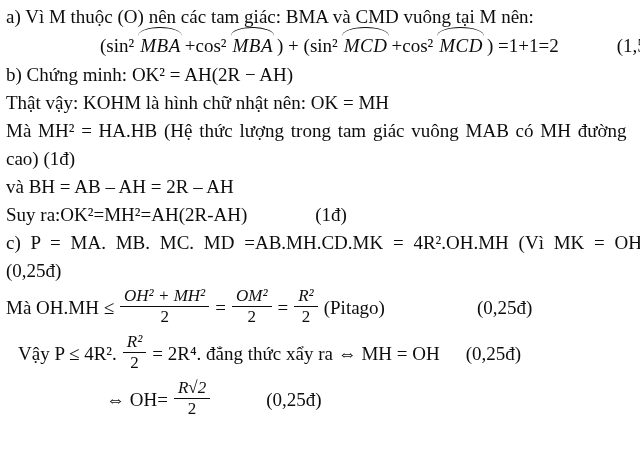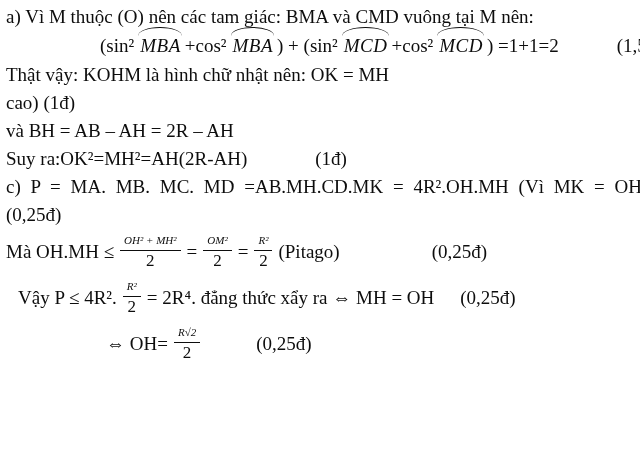--- a/index.html
+++ b/index.html
@@ -44,39 +44,41 @@
   .frac {
     display: inline-block;
     vertical-align: middle;
     text-align: center;
     margin: 0 6px;
     transform: translateY(-3px);
   }
   .frac .num {
     display: block;
     font-style: italic;
-    font-size: 11px;
+    font-size: 17px;
     line-height: 20px;
     padding: 0 4px;
   }
   .frac .den {
     display: block;
     font-size: 17px;
     line-height: 20px;
     border-top: 1.5px solid #0d0d0d;
   }
   .gap { display: inline-block; }
 </style>
 </head>
 <body>
 
 <div class="document">
     <div class="line"><span class="seg-text">a) Vì M thuộc (O) nên các tam giác: BMA và CMD vuông tại M nên:</span></div>
     <div class="line formula" style="margin-left: 94px;"><span class="seg-text">(sin²</span><span class="seg-angle">MBA</span><span class="seg-text">+</span><span class="seg-i">cos²</span><span class="seg-angle">MBA</span><span class="seg-text">) + (sin²</span><span class="seg-angle">MCD</span><span class="seg-text">+</span><span class="seg-i">cos²</span><span class="seg-angle">MCD</span><span class="seg-text">) =1+1=2</span><span class="gap" style="width: 58px;"></span><span class="seg-text">(1,5đ)</span></div>
+    <div class="line"><span class="seg-text">b) Chứng minh: </span><span class="seg-i">OK² = AH(2R − AH)</span></div>
     <div class="line"><span class="seg-text">Thật vậy: KOHM là hình chữ nhật nên: OK = MH</span></div>
+    <div class="line slightly-wide"><span class="seg-text">Mà MH² = HA.HB (Hệ thức lượng trong tam giác vuông MAB có MH đường</span></div>
     <div class="line"><span class="seg-text">cao)  (1đ)</span></div>
     <div class="line"><span class="seg-text">và  BH = AB – AH = 2R – AH</span></div>
     <div class="line"><span class="seg-text">Suy ra:OK²=MH²=AH(2R-AH)</span><span class="gap" style="width: 68px;"></span><span class="seg-text">(1đ)</span></div>
     <div class="line wide"><span class="seg-text">c) P = MA. MB. MC. MD =AB.MH.CD.MK = 4R².OH.MH (Vì MK = OH)</span></div>
     <div class="line"><span class="seg-text">(0,25đ)</span></div>
     <div class="line has-frac"><span class="seg-text">Mà OH.MH ≤</span><span class="frac"><span class="num">OH² + MH²</span><span class="den">2</span></span><span class="seg-text">=</span><span class="frac"><span class="num">OM²</span><span class="den">2</span></span><span class="seg-text">=</span><span class="frac"><span class="num">R²</span><span class="den">2</span></span><span class="seg-text">(Pitago)</span><span class="gap" style="width: 92px;"></span><span class="seg-text">(0,25đ)</span></div>
     <div class="line has-frac" style="margin-left: 12px;"><span class="seg-text">Vậy </span><span class="seg-i">P ≤ 4R².</span><span class="frac"><span class="num">R²</span><span class="den">2</span></span><span class="seg-i">= 2R⁴</span><span class="seg-text">. đẳng thức xẩy ra ⇔ MH = OH</span><span class="gap" style="width: 26px;"></span><span class="seg-text">(0,25đ)</span></div>
     <div class="line has-frac" style="margin-left: 100px; font-family: Liberation Serif, serif;"><span class="seg-text">⇔ OH=</span><span class="frac"><span class="num">R√2</span><span class="den">2</span></span><span class="gap" style="width: 50px;"></span><span class="seg-text">(0,25đ)</span></div>
   </div>
 

